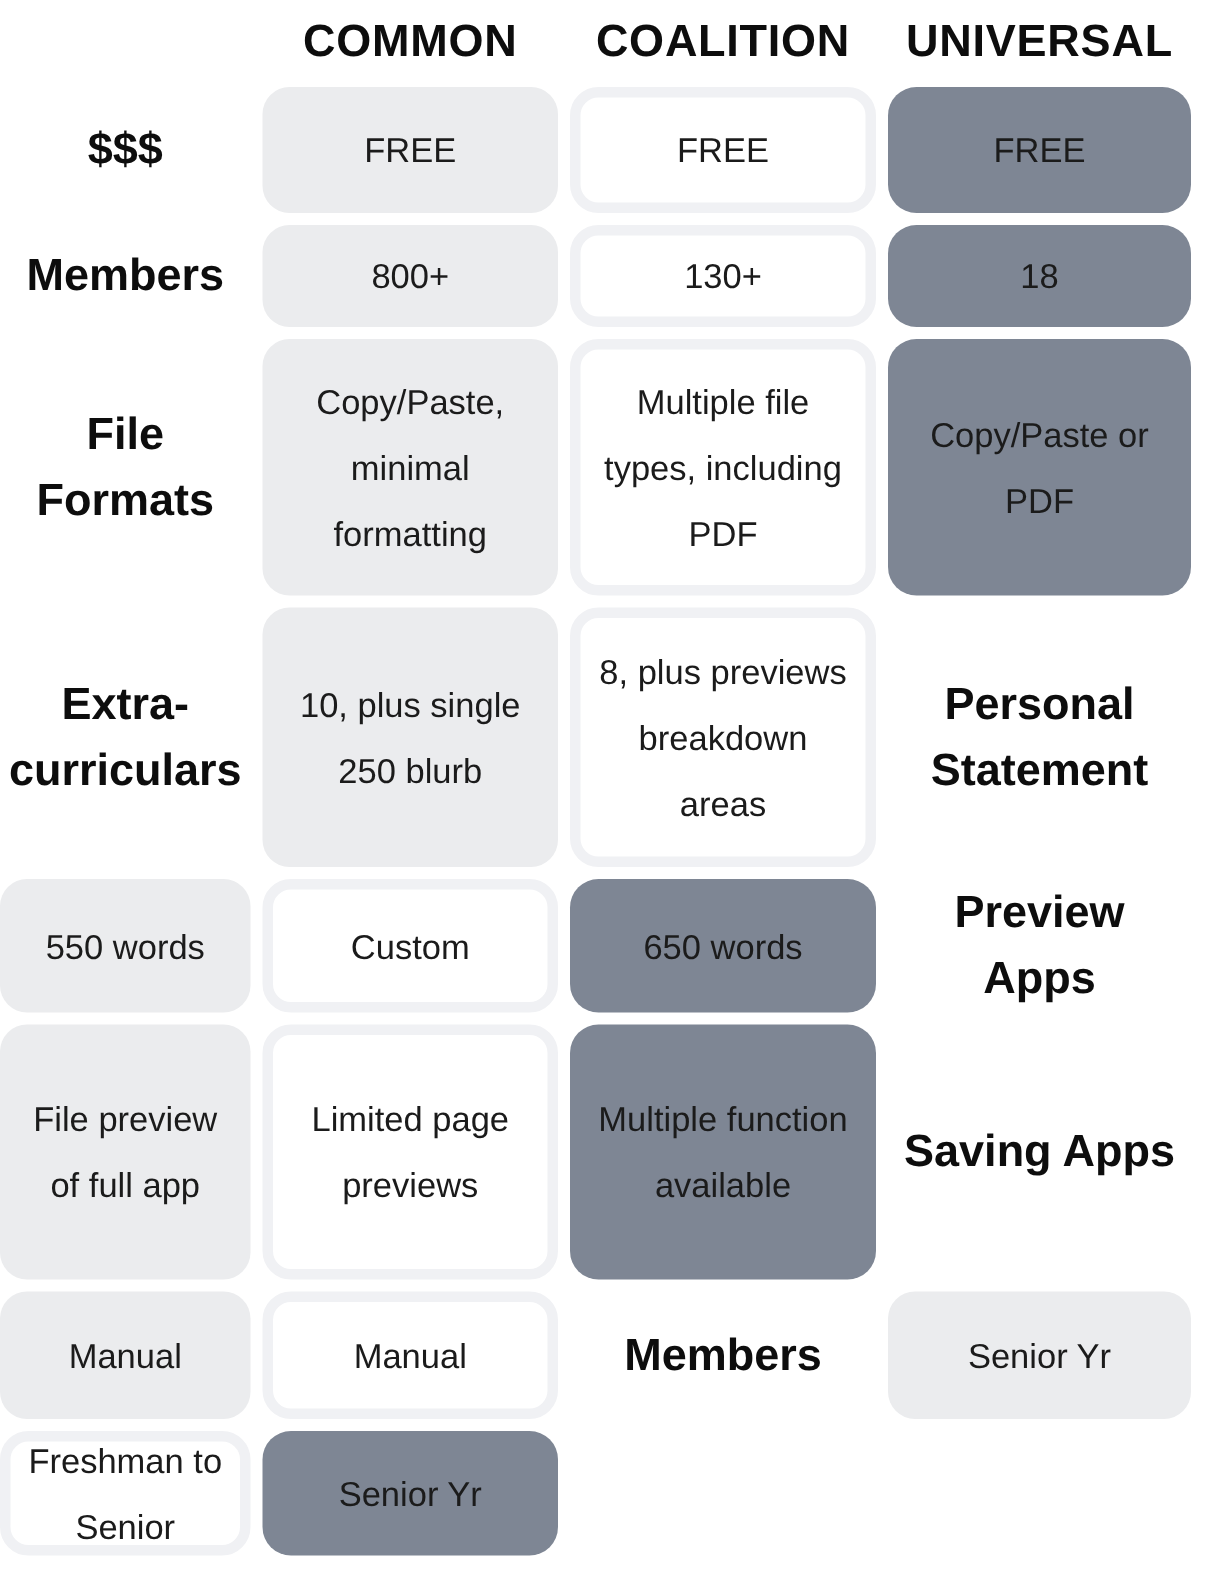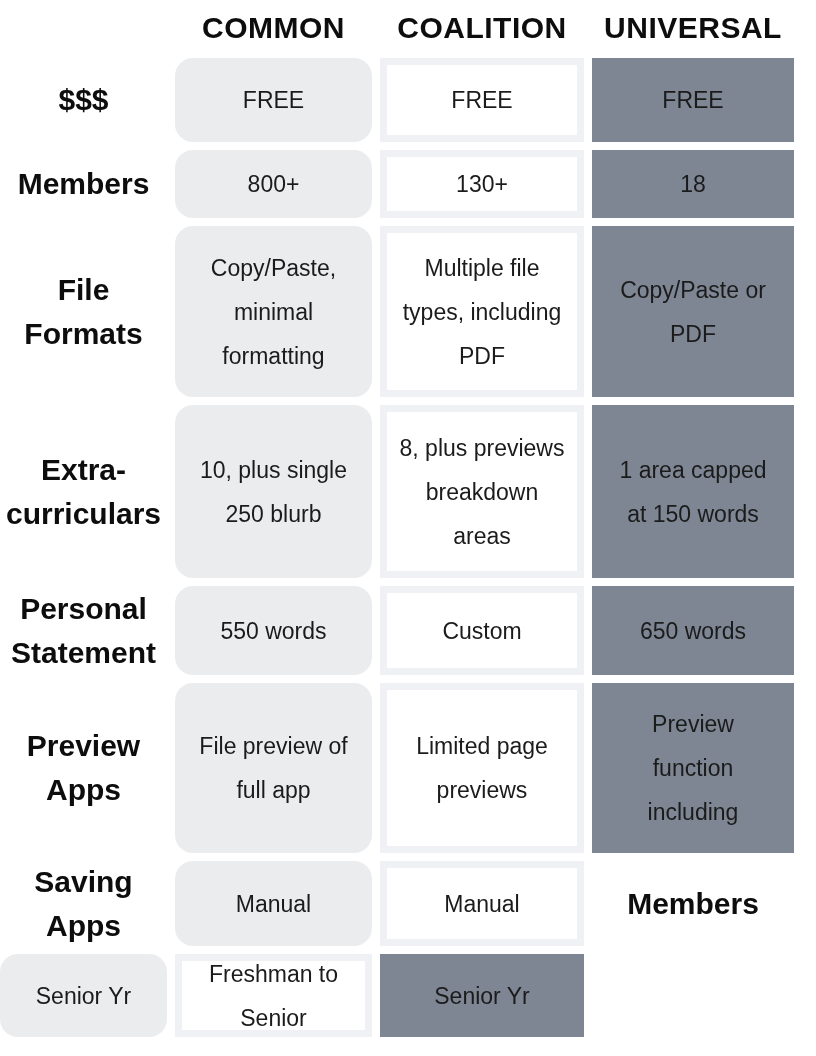--- a/index.html
+++ b/index.html
@@ -2,21 +2,21 @@
 <html style="--common-bg: #ebecee; --coalition-frame: #f0f1f4; --coalition-bg: #ffffff; --universal-bg: #7e8694; --text: #1b1b1b;"><head>
 <meta charset="utf-8">
 <style>
   :root{
     --common-bg:#ebecee;
     --coalition-frame:#f0f1f4;
     --coalition-bg:#ffffff;
     --universal-bg:#7e8694;
     --text:#1b1b1b;
   }
-  *{box-sizing:border-box;margin:0;padding:0;}
+  *{box-sizing:border-box;margin:0;padding:0;border-radius:19px;}
   html,body{background:#ffffff;}
   body{
     width:816px;height:1056px;
     font-family:"Liberation Sans","DejaVu Sans",sans-serif;
     color:var(--text);
     overflow:hidden;
   }
   .table{
     display:grid;
     grid-template-columns:167px 197px 204px 202px;
@@ -76,31 +76,30 @@
   <div class="cell universal">18</div>
 
   <div class="row-label">File Formats</div>
   <div class="cell common">Copy/Paste, minimal formatting</div>
   <div class="cell coalition">Multiple file types, including PDF</div>
   <div class="cell universal">Copy/Paste or PDF</div>
 
   <div class="row-label">Extra-curriculars</div>
   <div class="cell common">10, plus single 250 blurb</div>
   <div class="cell coalition">8, plus previews breakdown areas</div>
-  <div class="cell universal">1 area capped at 150 words</div>
 
   <div class="row-label">Personal Statement</div>
   <div class="cell common">550 words</div>
   <div class="cell coalition">Custom</div>
   <div class="cell universal">650 words</div>
 
   <div class="row-label">Preview Apps</div>
   <div class="cell common">File preview of full app</div>
   <div class="cell coalition">Limited page previews</div>
-  <div class="cell universal">Preview function including</div>
+  <div class="cell universal">Multiple function available</div>
 
   <div class="row-label">Saving Apps</div>
   <div class="cell common">Manual</div>
   <div class="cell coalition">Manual</div>
 
   <div class="row-label">Members</div>
   <div class="cell common">Senior Yr</div>
   <div class="cell coalition">Freshman to Senior</div>
   <div class="cell universal">Senior Yr</div>
 </div>

